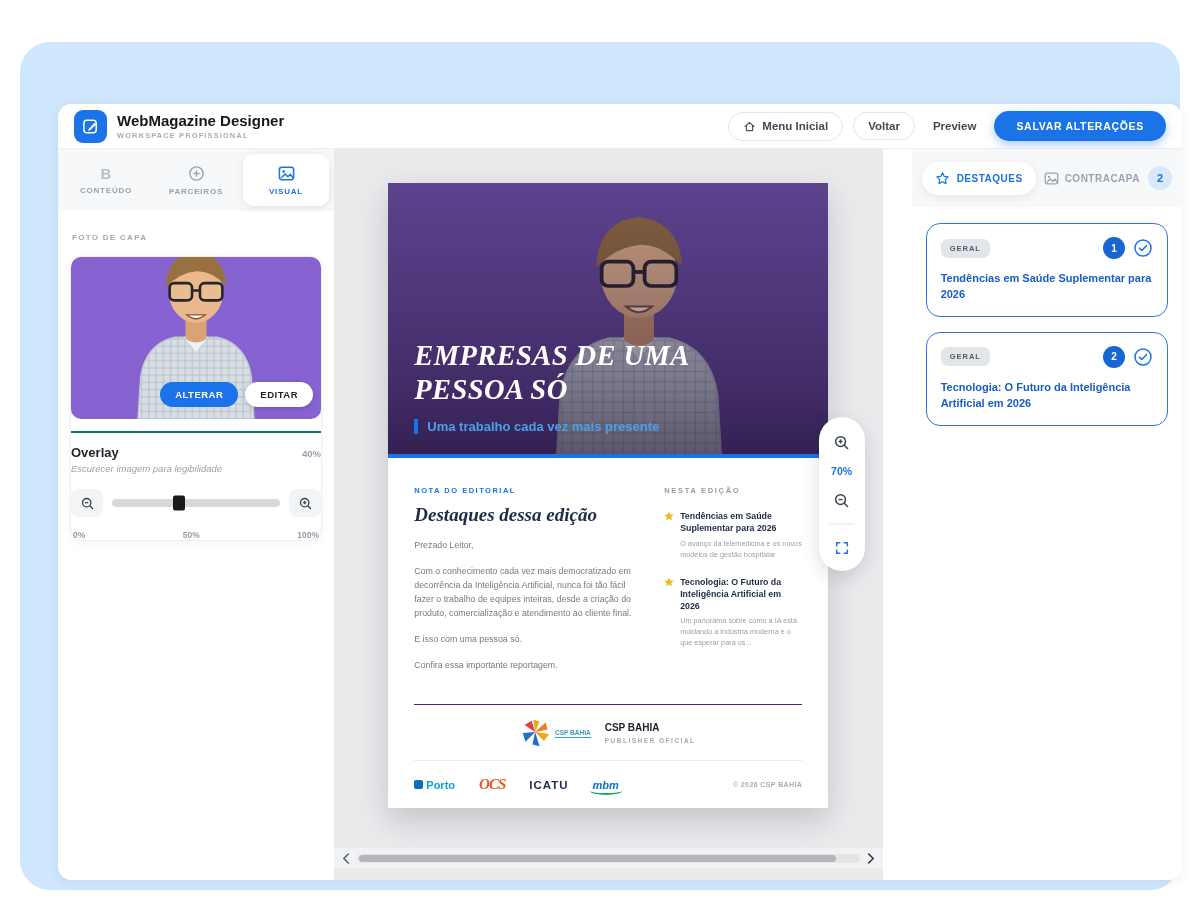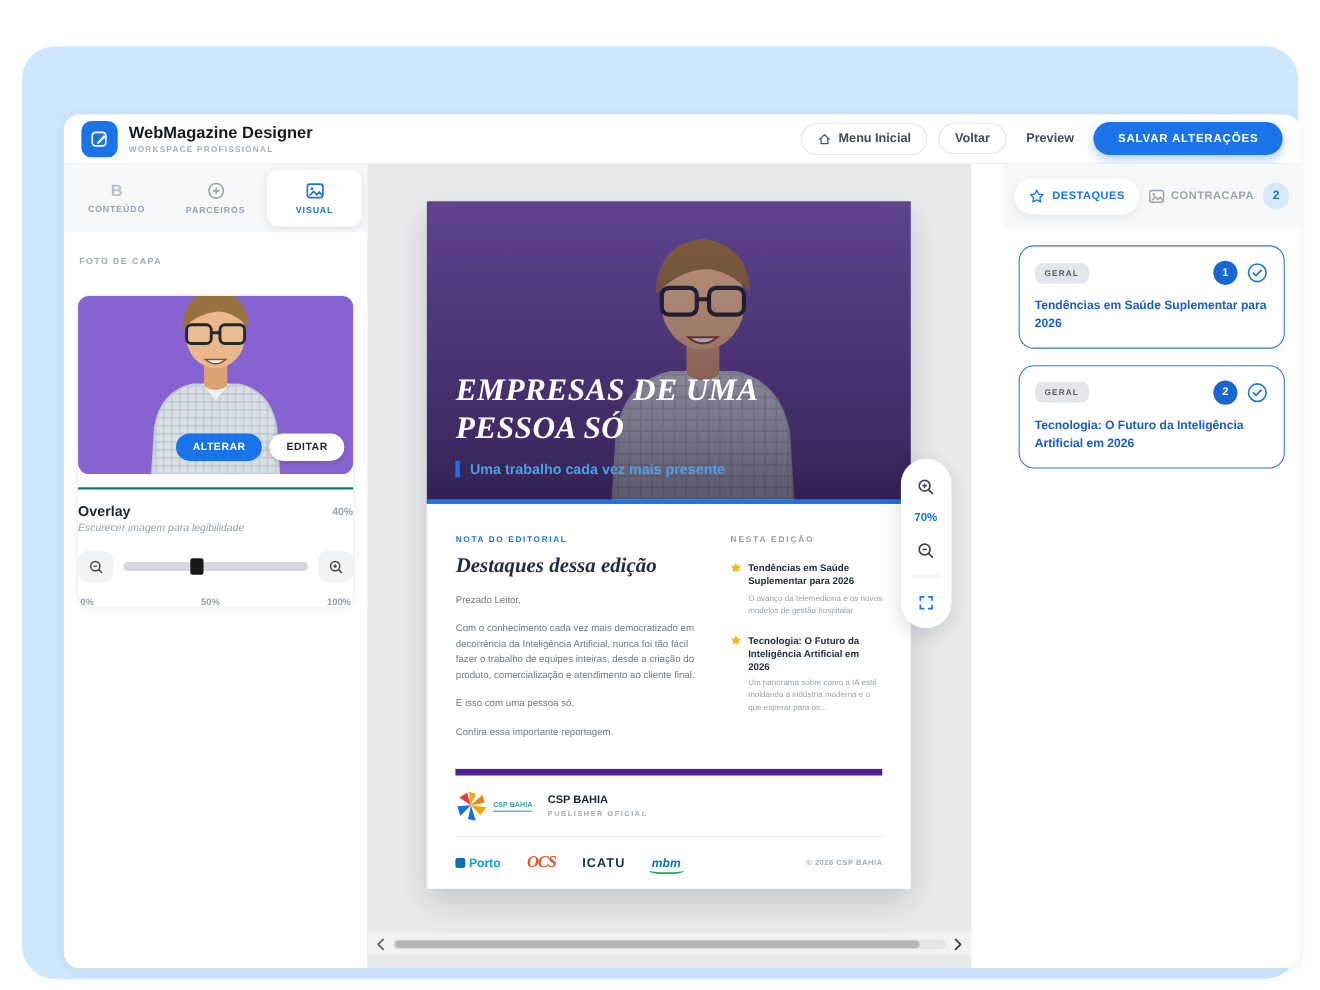--- a/index.html
+++ b/index.html
@@ -22,21 +22,21 @@
 
   
   .left-panel { flex:0 0 276px; background:#fff; display:flex; flex-direction:column; }
   .tabs-row { flex:0 0 62px; background:#f6f8fa; display:flex; padding:5px; gap:4px; }
   .tab { flex:1; display:flex; flex-direction:column; align-items:center; justify-content:center; gap:5px; border-radius:10px; cursor:pointer; }
   .tab-label { font-size:8px; font-weight:bold; color:#9aa3ad; letter-spacing:.8px; }
   .tab.active { background:#fff; box-shadow:0 2px 8px rgba(0,0,0,.09); }
   .tab.active .tab-label { color:#1a73e8; }
   .b-glyph { font-size:15px; font-weight:bold; color:#b9c0c9; line-height:1; }
   .foto-label { font-size:8px; font-weight:bold; color:#a0a8b3; letter-spacing:1.3px; margin:22px 0 10px 14px; }
-  .photo-card { margin:16px 12px; background:#fff; border:1px solid #edeff2; border-radius:14px; box-shadow:0 2px 10px rgba(20,30,60,.05); }
+  .photo-card { margin:4px 12px; background:#fff; border:1px solid #edeff2; border-radius:14px; box-shadow:0 2px 10px rgba(20,30,60,.05); }
   .photo-thumb { position:relative; height:162px; border-radius:10px; background:#8763d2; overflow:hidden; }
   .photo-thumb .person { position:absolute; left:50%; bottom:0; width:152px; height:178px; transform:translateX(-50%); }
   .thumb-btns { position:absolute; bottom:12px; right:8px; display:flex; gap:7px; }
   .btn-alterar { background:#1a73e8; color:#fff; border:none; border-radius:14px; padding:7px 15px; font-size:9.5px; font-weight:bold; letter-spacing:.5px; cursor:pointer; }
   .btn-editar { background:#fff; color:#1c232b; border:none; border-radius:14px; padding:7px 15px; font-size:9.5px; font-weight:bold; letter-spacing:.5px; box-shadow:0 1px 5px rgba(0,0,0,.18); cursor:pointer; }
   .overlay-sec { border-top:2px solid #0f766e; margin-top:12px; padding-top:12px; }
   .overlay-head { display:flex; justify-content:space-between; align-items:flex-start; }
   .overlay-title { font-size:13px; font-weight:bold; color:#1d242c; }
   .overlay-value { font-size:9.5px; font-weight:bold; color:#98a0aa; margin-top:3px; }
   .overlay-sub { font-size:9.5px; font-style:italic; color:#9aa2ac; margin-top:3px; }
@@ -63,21 +63,21 @@
   .col-left { flex:1.62; }
   .col-right { flex:1; }
   .kicker { font-size:7.5px; font-weight:bold; color:#1a73e8; letter-spacing:1.5px; }
   .ed-heading { font-family:"Liberation Serif", serif; font-style:italic; font-weight:bold; font-size:19px; color:#1d2b47; margin-top:9px; }
   .ed-p { font-size:8.8px; color:#727a84; line-height:1.6; margin-top:12px; }
   .nesta-label { font-size:7.5px; font-weight:bold; color:#949ca6; letter-spacing:1.7px; }
   .nesta-item { display:flex; gap:6px; margin-top:15px; }
   .nesta-star { flex:0 0 10px; margin-top:1px; }
   .nesta-title { font-size:8.8px; font-weight:bold; color:#1d2b47; line-height:1.4; }
   .nesta-desc { font-size:7.3px; color:#9aa1ab; line-height:1.5; margin-top:4px; }
-  .pub-row { border-top:6px solid #4c1d95; padding:13px 0 12px; display:flex; align-items:center; }
+  .pub-row { border-top:1px solid #4c1d95; padding:13px 0 12px; display:flex; align-items:center;justify-content:center; }
   .csp-logo { display:flex; align-items:center; gap:4px; }
   .csp-mini { font-size:6.5px; font-weight:bold; color:#3aa0b4; border-bottom:1px solid #3aa0b4; padding-bottom:1px; }
   .pub-name-block { margin-left:14px; }
   .pub-name { font-size:10px; font-weight:bold; color:#1a222c; }
   .pub-role { font-size:6.5px; font-weight:bold; color:#a2aab4; letter-spacing:1.5px; margin-top:4px; }
   .foot-row { border-top:1px solid #e9ebee; padding:15px 0; display:flex; align-items:center; }
   .sponsors { display:flex; align-items:center; gap:24px; }
   .sp-porto { display:flex; align-items:center; gap:3px; color:#0aa1dc; font-weight:bold; font-size:11px; }
   .porto-ico { width:9px; height:9px; background:#0a71b8; border-radius:2px; }
   .sp-ocs { color:#e2572b; font-weight:bold; font-style:italic; font-size:15px; letter-spacing:-1px; font-family:"Liberation Serif", serif; }

